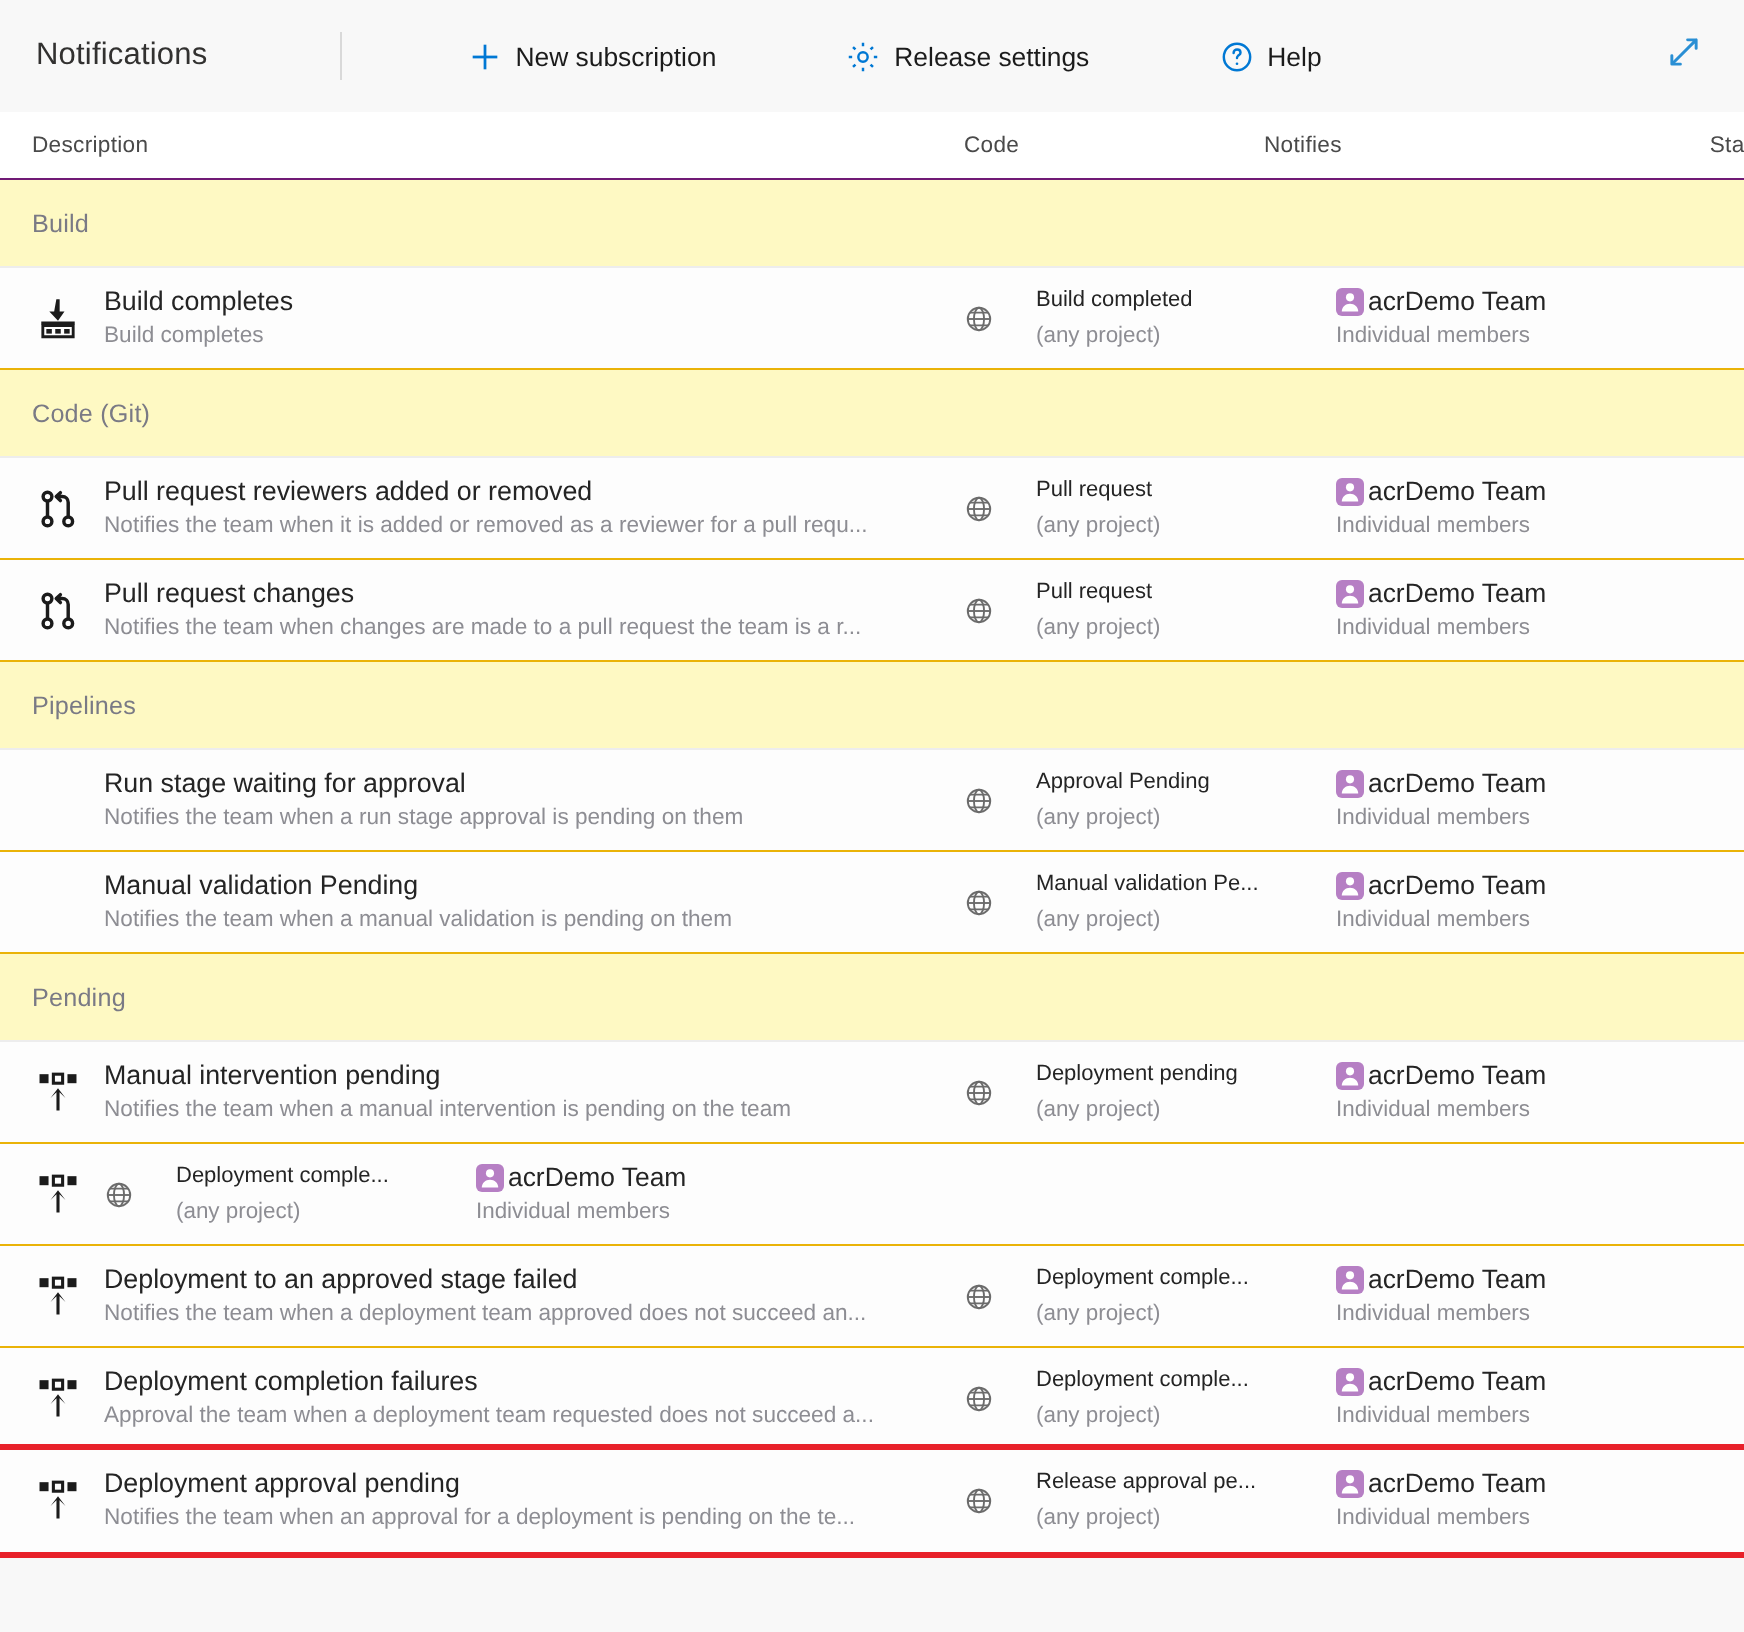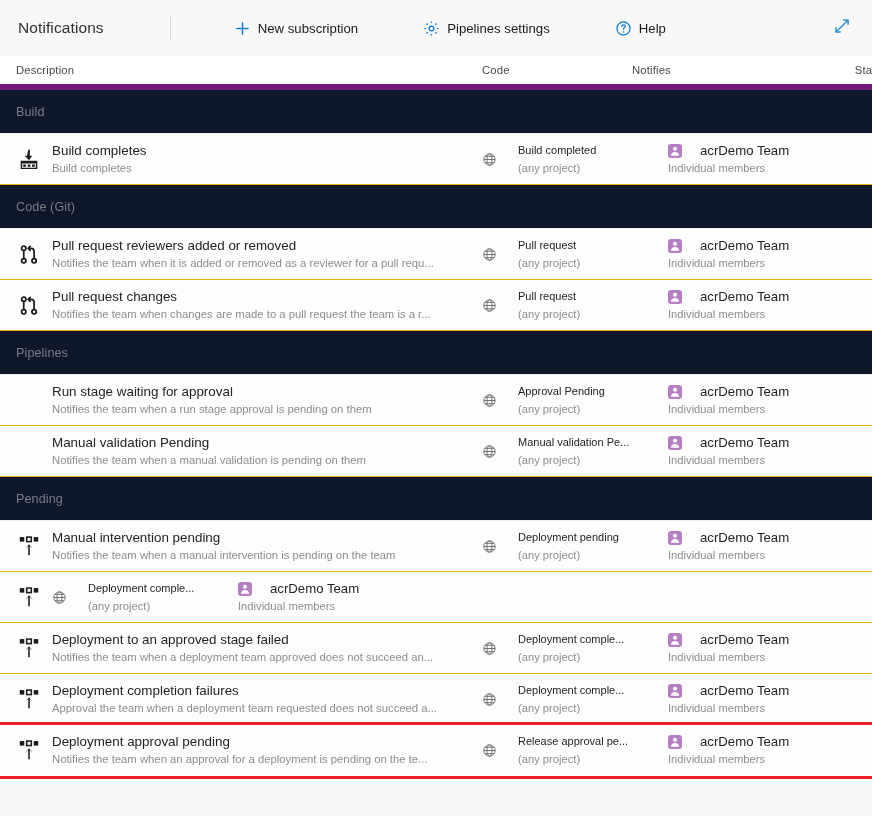--- a/index.html
+++ b/index.html
@@ -58,40 +58,40 @@
   }
 
   
   .grid { background: #f8f8f8; }
 
   .col-head {
     display: flex;
     align-items: center;
     height: 34px;
     background: #ffffff;
-    border-bottom: 6px solid #701a75;
+    border-bottom: 1px solid #701a75;
     padding-left: 16px;
   }
   .col-head .ch {
     font-size: 11.3px;
     color: #4a4a4a;
     letter-spacing: .15px;
   }
 
   .c-desc  { flex: none; width: 466px; }
   .c-type  { flex: none; width: 150px; }
   .c-notif { flex: none; width: 192px; }
   .c-state { flex: none; width: 64px; text-align: right; padding-right: 6px; }
 
   .section-head {
     height: 44px;
     display: flex;
     align-items: center;
     padding-left: 16px;
-    background: #0f172a;
+    background: #fef9c3;
     border-bottom: 1px solid #ededed;
   }
   .section-head span {
     font-size: 12.6px;
     color: #7a7a85;
     letter-spacing: .1px;
   }
 
   .row {
     display: flex;
@@ -143,21 +143,21 @@
     font-size: 11px; color: #242424;
     white-space: nowrap; overflow: hidden; text-overflow: ellipsis;
     line-height: 17px;
   }
   .type-sub {
     font-size: 11.2px; color: #8d8d93;
     white-space: nowrap; line-height: 16px; margin-top: 1px;
   }
 
   .notif-wrap { flex: none; width: 192px; overflow: hidden; }
-  .notif-top { display: flex; align-items: center; gap: 18px; line-height: 17px; }
+  .notif-top { display: flex; align-items: center; gap: 2px; line-height: 17px; }
   .team-badge {
     flex: none;
     width: 14px; height: 14px;
     border-radius: 3px;
     background: #b67fc4;
     display: flex; align-items: center; justify-content: center;
   }
   .notif-name {
     font-size: 13.2px; color: #242424;
     white-space: nowrap; overflow: hidden; text-overflow: ellipsis;
@@ -197,21 +197,21 @@
     <span class="tb-cmd-label">New subscription</span>
   </div>
 
   <div class="tb-cmd">
     <span class="tb-ico">
       <svg viewBox="0 0 16 16" width="17" height="17" fill="none" stroke="#0078d4" stroke-width="1.15">
         <circle cx="8" cy="8" r="2.2"></circle>
         <path d="M8 1.3v1.6M8 13.1v1.6M1.3 8h1.6M13.1 8h1.6M3.3 3.3l1.15 1.15M11.55 11.55l1.15 1.15M12.7 3.3l-1.15 1.15M4.45 11.55L3.3 12.7"></path>
       </svg>
     </span>
-    <span class="tb-cmd-label">Pipelines settings</span>
+    <span class="tb-cmd-label">Release settings</span>
   </div>
 
   <div class="tb-cmd">
     <span class="tb-ico">
       <svg viewBox="0 0 16 16" width="17" height="17" fill="none" stroke="#0078d4" stroke-width="1.15">
         <circle cx="8" cy="8" r="6.2"></circle>
         <path d="M6.4 6.1c0-.95.75-1.6 1.65-1.6.92 0 1.6.6 1.6 1.45 0 .85-.72 1.1-1.2 1.5-.35.3-.45.6-.45 1.05" stroke-linecap="round"></path>
         <circle cx="8" cy="11.2" r=".62" fill="#0078d4" stroke="none"></circle>
       </svg>
     </span>

